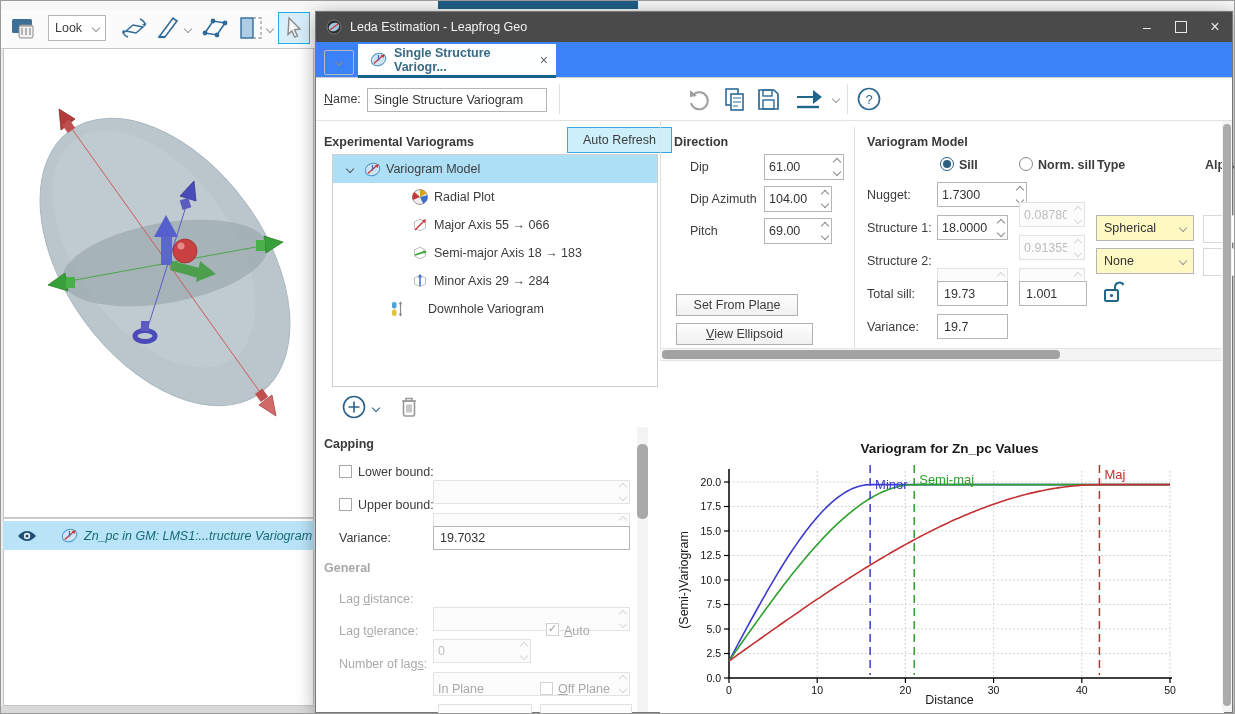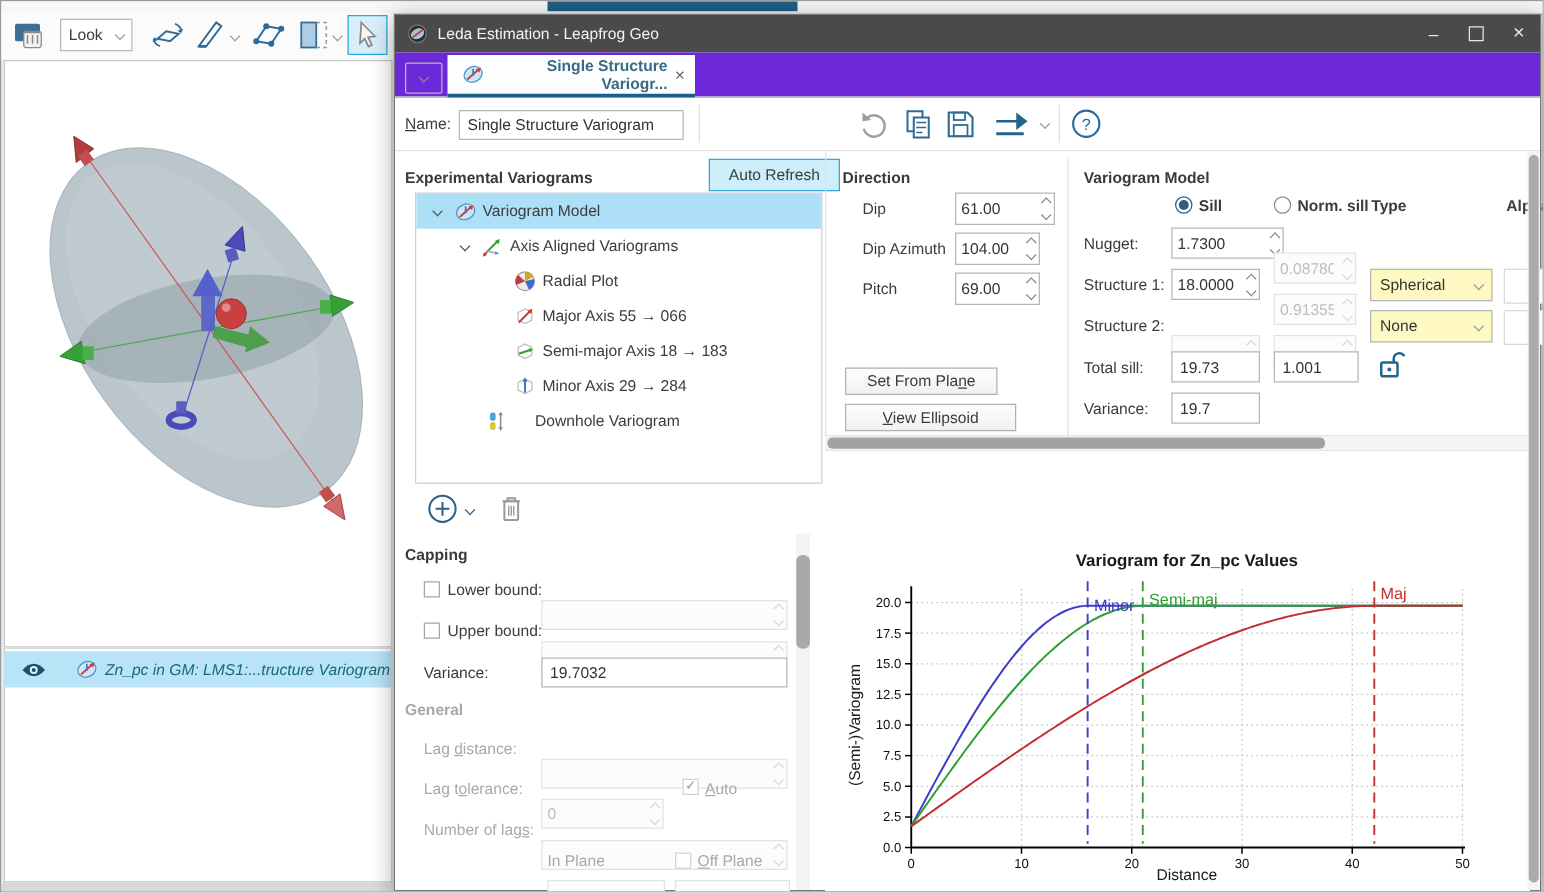--- a/index.html
+++ b/index.html
@@ -187,21 +187,21 @@
           </div>
         <div class="wbtn">
             <span style="width:10px;height:10px;border:1.2px solid #e8e8e8;display:inline-block;"></span>
           </div>
         <div class="wbtn" style="font-size:16px;">
             <span>×</span>
           </div>
       </div>
     </div>
 
-    <div class="abs" style="left:0;top:30px;width:100%;height:36px;background:#6d28d9;border-bottom:1px solid #cfcfcf;box-sizing:border-box;text-align:right;">
+    <div class="abs" style="left:0;top:30px;width:100%;height:36px;background:#3b82f6;border-bottom:1px solid #cfcfcf;box-sizing:border-box;">
       <div class="abs" style="left:8px;top:8px;width:28px;height:23px;border:1px solid #b9b9b9;border-radius:2px;display:flex;align-items:center;justify-content:center;">
         <span class="cv dn" style="border-color:#8a8a8a;margin-top:-2px;"></span>
       </div>
       <div class="abs" style="left:42px;top:2px;width:198px;height:34px;border-bottom:3px solid #19618a;box-sizing:border-box;display:flex;align-items:center;background:#fdfeff;">
         <span style="margin-left:12px;display:inline-flex;">
             <svg width="17" height="17" viewBox="0 0 17 17">
               <ellipse cx="8.5" cy="8.5" rx="7.5" ry="6" transform="rotate(-25 8.5 8.5)" fill="#cde5f4" stroke="#4e94c6"></ellipse>
               <line x1="3.8" y1="12.6" x2="12.6" y2="4.8" stroke="#cc3b3b" stroke-width="1.4"></line>
               <path d="M14.6 2.9 L13.6 7 L10.6 4.4 Z" fill="#cc3b3b"></path>
               <line x1="8.5" y1="9.5" x2="8.5" y2="4" stroke="#3c6ecf" stroke-width="1.3"></line>
@@ -264,36 +264,20 @@
           </span>
           <span class="tree-icon">
             <svg width="17" height="17" viewBox="0 0 17 17">
               <ellipse cx="8.5" cy="8.5" rx="7.5" ry="6" transform="rotate(-25 8.5 8.5)" fill="#cde5f4" stroke="#4e94c6"></ellipse>
               <line x1="3.8" y1="12.6" x2="12.6" y2="4.8" stroke="#cc3b3b" stroke-width="1.4"></line>
               <path d="M14.6 2.9 L13.6 7 L10.6 4.4 Z" fill="#cc3b3b"></path>
               <line x1="8.5" y1="9.5" x2="8.5" y2="4" stroke="#3c6ecf" stroke-width="1.3"></line>
             </svg>
           </span>
           <span class="tree-label" style="margin-left:3px;">Variogram Model</span>
-        </div>
-        <div class="tree-row" style="padding-left: 28px;">
-          <span class="tree-chev">
-            <span class="cv dn" style="border-color:#555;"></span>
-          </span>
-          <span class="tree-icon">
-            <svg width="18" height="18" viewBox="0 0 18 18">
-              <line x1="5" y1="13" x2="13" y2="5" stroke="#2fa12f" stroke-width="1.5"></line>
-              <path d="M14.8 3.2 L14 7.4 L11 4.6 Z" fill="#2fa12f"></path>
-              <line x1="5" y1="13" x2="2.5" y2="16" stroke="#c23b3b" stroke-width="1.5"></line>
-              <path d="M1.2 17.4 L2 13.8 L4.6 16 Z" fill="#c23b3b"></path>
-              <line x1="5" y1="13" x2="12" y2="14.5" stroke="#9ab0ba" stroke-width="1.3"></line>
-              <path d="M14.5 15 L11.4 13 L11 15.8 Z" fill="#3aa6c9"></path>
-            </svg>
-          </span>
-          <span class="tree-label" style="margin-left:3px;">Axis Aligned Variograms</span>
         </div>
         <div class="tree-row" style="padding-left: 76px;">
           <span class="tree-icon">
             <svg width="18" height="18" viewBox="0 0 18 18">
               <circle cx="9" cy="9" r="7.5" fill="#ececec" stroke="#9a9a9a"></circle>
               <path d="M9 9 L9 1.5 A7.5 7.5 0 0 1 15.5 5.4 Z" fill="#d9a518"></path>
               <path d="M9 9 L16.3 7.2 A7.5 7.5 0 0 1 12.2 15.8 Z" fill="#3a6fd0"></path>
               <path d="M9 9 L3.5 3.9 A7.5 7.5 0 0 0 2 12 Z" fill="#c23b3b"></path>
             </svg>
           </span>

